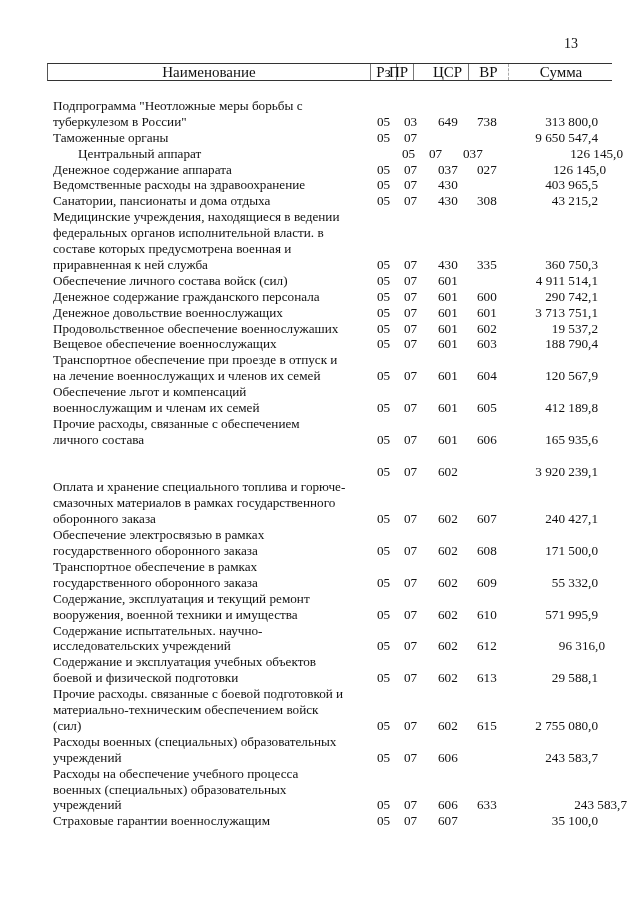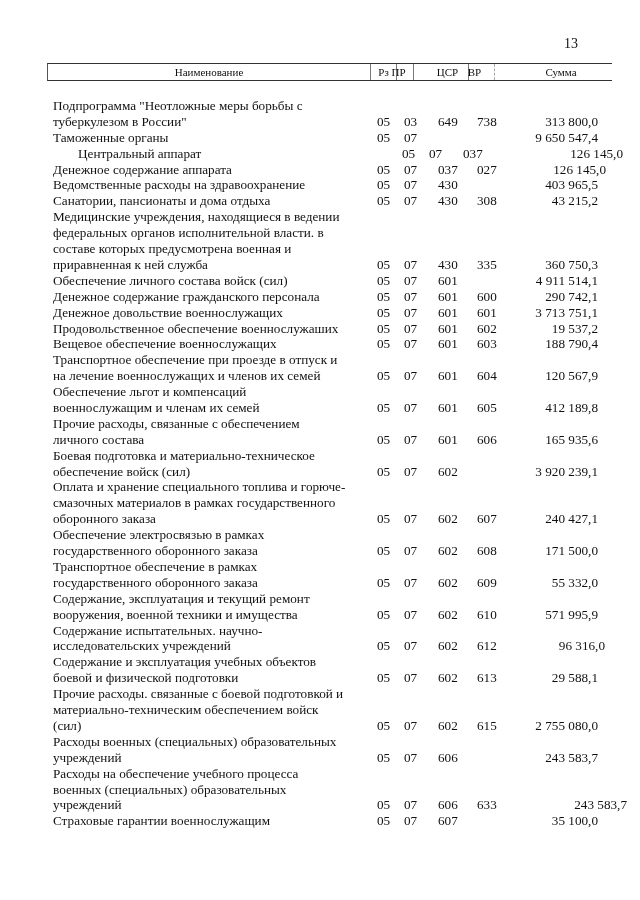--- a/index.html
+++ b/index.html
@@ -9,32 +9,32 @@
       color: #111;
     }
     .page-number {
       position: absolute; left: 564px; top: 36px;
       font-size: 14px;
     }
     .header {
       position: absolute; left: 47px; top: 63px; width: 565px; height: 18px;
       border-top: 1px solid #333; border-bottom: 1px solid #333; border-left: 1px solid #555;
       box-sizing: border-box;
-      font-size: 11px;
+      font-size: 15px;
     }
     .header .hc {
       position: absolute; top: 0; height: 16px; line-height: 16px;
       text-align: center; border-right: 1px solid #777; box-sizing: border-box;
     }
     .header .hc.last { border-right: none; }
     .h-name { left: 0; width: 323px; }
     .h-rz { left: 323px; width: 26px; }
     .h-pr { left: 336px; width: 30px; }
     .h-csr { left: 379px; width: 42px; }
-    .h-vr { left: 407px; width: 40px; border-right: 1px dashed #aaa !important; }
+    .h-vr { left: 421px; width: 40px; border-right: 1px dashed #aaa !important; }
     .h-sum { left: 461px; width: 104px; }
 
     .rows { position: absolute; left: 0; top: 98px; width: 640px; }
     .row {
       position: relative; width: 640px;
       font-size: 13.2px; line-height: 15.9px;
     }
     .row .name {
       position: absolute; left: 53px; top: 0; width: 315px;
       white-space: pre-line;
@@ -184,22 +184,20 @@
     <div class="row" style="height: 31.8px;">
       <div class="name">Прочие расходы, связанные с обеспечением
 личного состава</div>
       <div class="c rz">05</div>
       <div class="c pr">07</div>
       <div class="c csr">601</div>
       <div class="c vr">606</div>
       <div class="c sum">165 935,6</div>
     </div>
     <div class="row" style="height: 31.8px;">
-      <div class="name">Боевая подготовка и материально-техническое
-обеспечение войск (сил)</div>
       <div class="c rz">05</div>
       <div class="c pr">07</div>
       <div class="c csr">602</div>
       <div class="c vr"></div>
       <div class="c sum">3 920 239,1</div>
     </div>
     <div class="row" style="height: 47.7px;">
       <div class="name">Оплата и хранение специального топлива и горюче-
 смазочных материалов в рамках государственного
 оборонного заказа</div>

